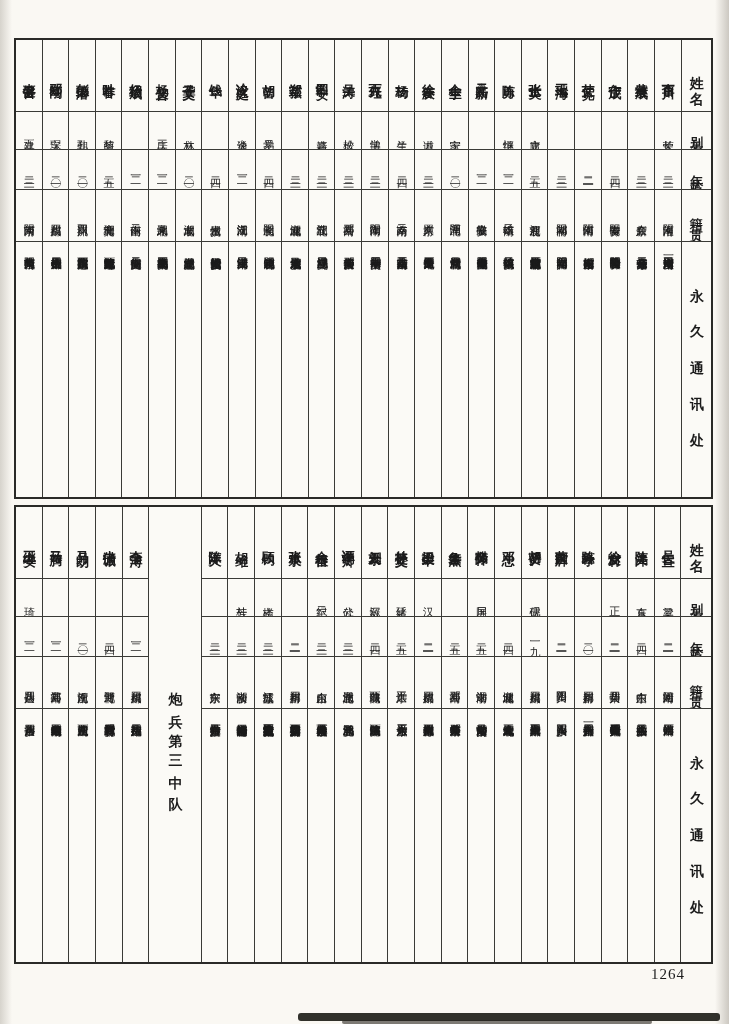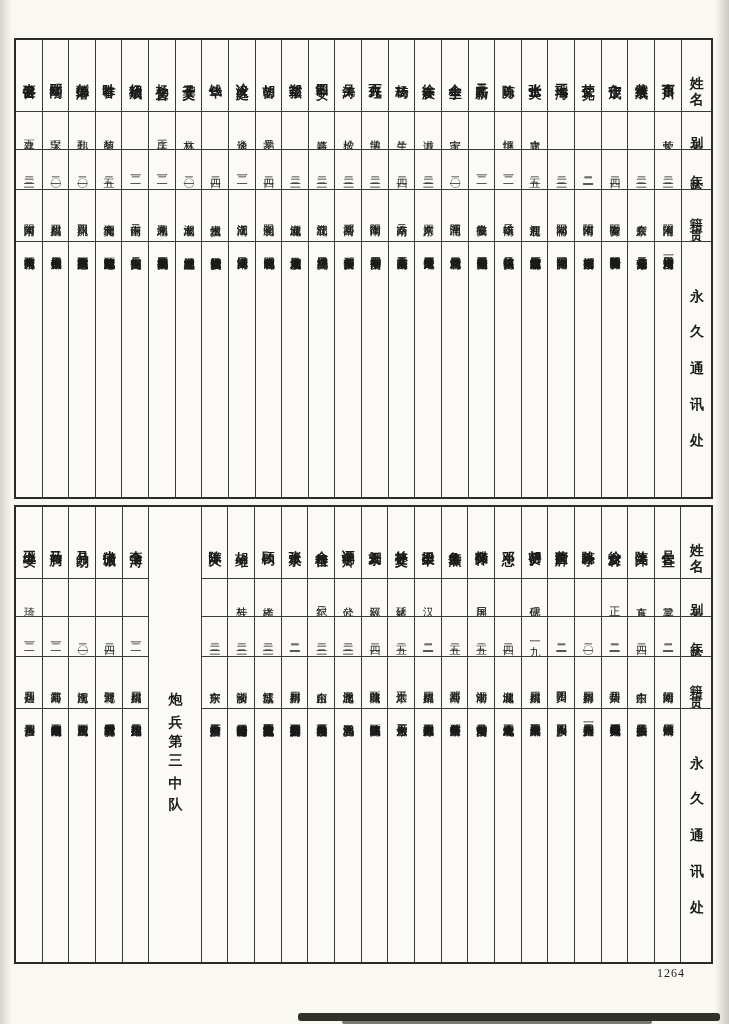--- a/index.html
+++ b/index.html
@@ -25,21 +25,21 @@
   .h{font-weight:700;font-size:14px;}
   .h.c-name{letter-spacing:1.1em;padding-top:10px;}
   .h.c-alias{letter-spacing:.35em;font-size:13px;}
   .h.c-age{letter-spacing:.35em;font-size:13px;}
   .h.c-native{letter-spacing:.8em;padding-top:6px;font-size:13px;}
   .h-addr{letter-spacing:2.6em;padding-top:34px;justify-content:flex-start;}
   .section-col{align-items:center;justify-content:center;}
   .section-text{writing-mode:vertical-rl;text-orientation:upright;font-size:14px;font-weight:700;
                 letter-spacing:1.5em;margin:auto;padding-top:18px;}
   .mark{font-size:7px;letter-spacing:0;margin-top:1px;}
-  .page-number{position:absolute;right:44px;top:966px;font-size:12px;letter-spacing:1px;
+  .page-number{position:absolute;right:44px;top:966px;font-size:15px;letter-spacing:1px;
                font-family:"Liberation Serif","DejaVu Serif",serif;}
   .smudge1{position:absolute;left:298px;top:1013px;width:422px;height:8px;background:#15140f;opacity:.88;border-radius:3px;}
   .smudge2{position:absolute;left:342px;top:1020px;width:310px;height:4px;background:#2a271f;opacity:.6;border-radius:2px;}
 </style>
 </head>
 <body>
 
 <div class="page">
   <div class="edge-l"></div>
   <div class="edge-r"></div>

